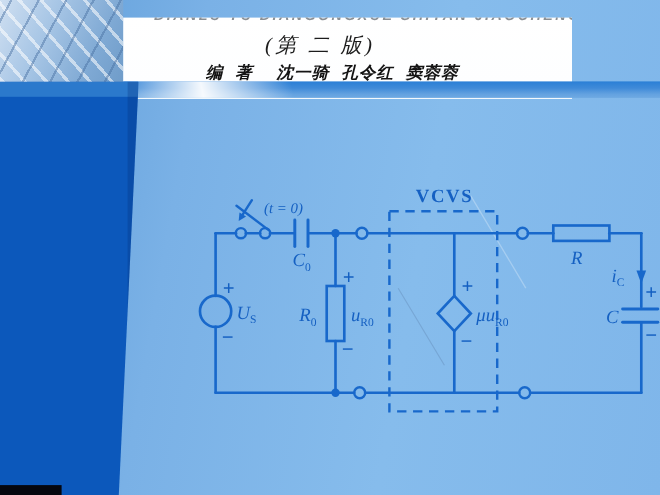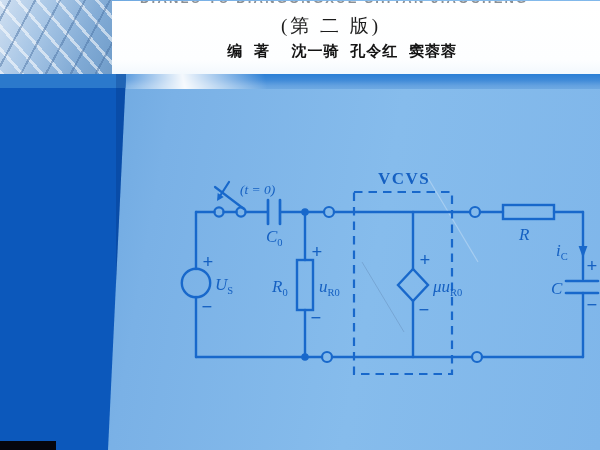--- a/index.html
+++ b/index.html
@@ -7,21 +7,21 @@
         font-family:"Liberation Serif",serif;background:linear-gradient(100deg,#5e9cd8 0%,#7ab1e6 28%,#86bcec 62%,#7fb6ea 100%);}
   
   #photo{position:absolute;left:0;top:0;width:112px;height:76px;
          background:linear-gradient(115deg,#cfdff1 0%,#a9c7e6 35%,#7fa9d4 75%,#6f9cc9 100%);overflow:hidden;}
   #photo .stripes{position:absolute;left:-30px;top:-30px;width:220px;height:160px;
          background:repeating-linear-gradient(55deg,rgba(255,255,255,0.55) 0 3px,rgba(255,255,255,0) 3px 15px);
          transform:rotate(-6deg);}
   #photo .stripes2{position:absolute;left:-30px;top:-20px;width:220px;height:160px;
          background:repeating-linear-gradient(118deg,rgba(70,110,160,0.45) 0 2px,rgba(70,110,160,0) 2px 22px);}
   
-  #banner{position:absolute;left:112px;top:1px;width:488px;height:74px;background:linear-gradient(180deg,#ffffff 0%,#fdfeff 80%,#f2f8fd 100%);overflow:hidden;}
+  #banner{position:absolute;left:112px;top:16px;width:408px;height:74px;background:linear-gradient(180deg,#ffffff 0%,#fdfeff 80%,#f2f8fd 100%);overflow:hidden;font-style:italic;}
   #pinyin{position:absolute;left:28px;top:-10px;white-space:nowrap;font-family:"Liberation Sans",sans-serif;
           font-size:13px;font-weight:700;letter-spacing:2.2px;color:#8b9095;}
   #edition{position:absolute;left:0;top:12px;width:100%;text-align:center;padding-right:50px;box-sizing:border-box;
            font-size:19px;letter-spacing:3px;color:#1c1c1c;white-space:pre;}
   #byline{position:absolute;left:0;top:41px;width:100%;text-align:center;padding-right:28px;box-sizing:border-box;
           font-size:15px;font-weight:700;letter-spacing:1px;word-spacing:6px;color:#141414;white-space:pre;}
   
   #band{position:absolute;left:112px;top:74px;width:488px;height:15px;
         background:linear-gradient(180deg,#2a7fd6 0%,#3f8ad8 40%,#64a2e0 78%,#6ea9e2 100%);}
   #band .streak{position:absolute;left:0;top:0;width:180px;height:15px;

